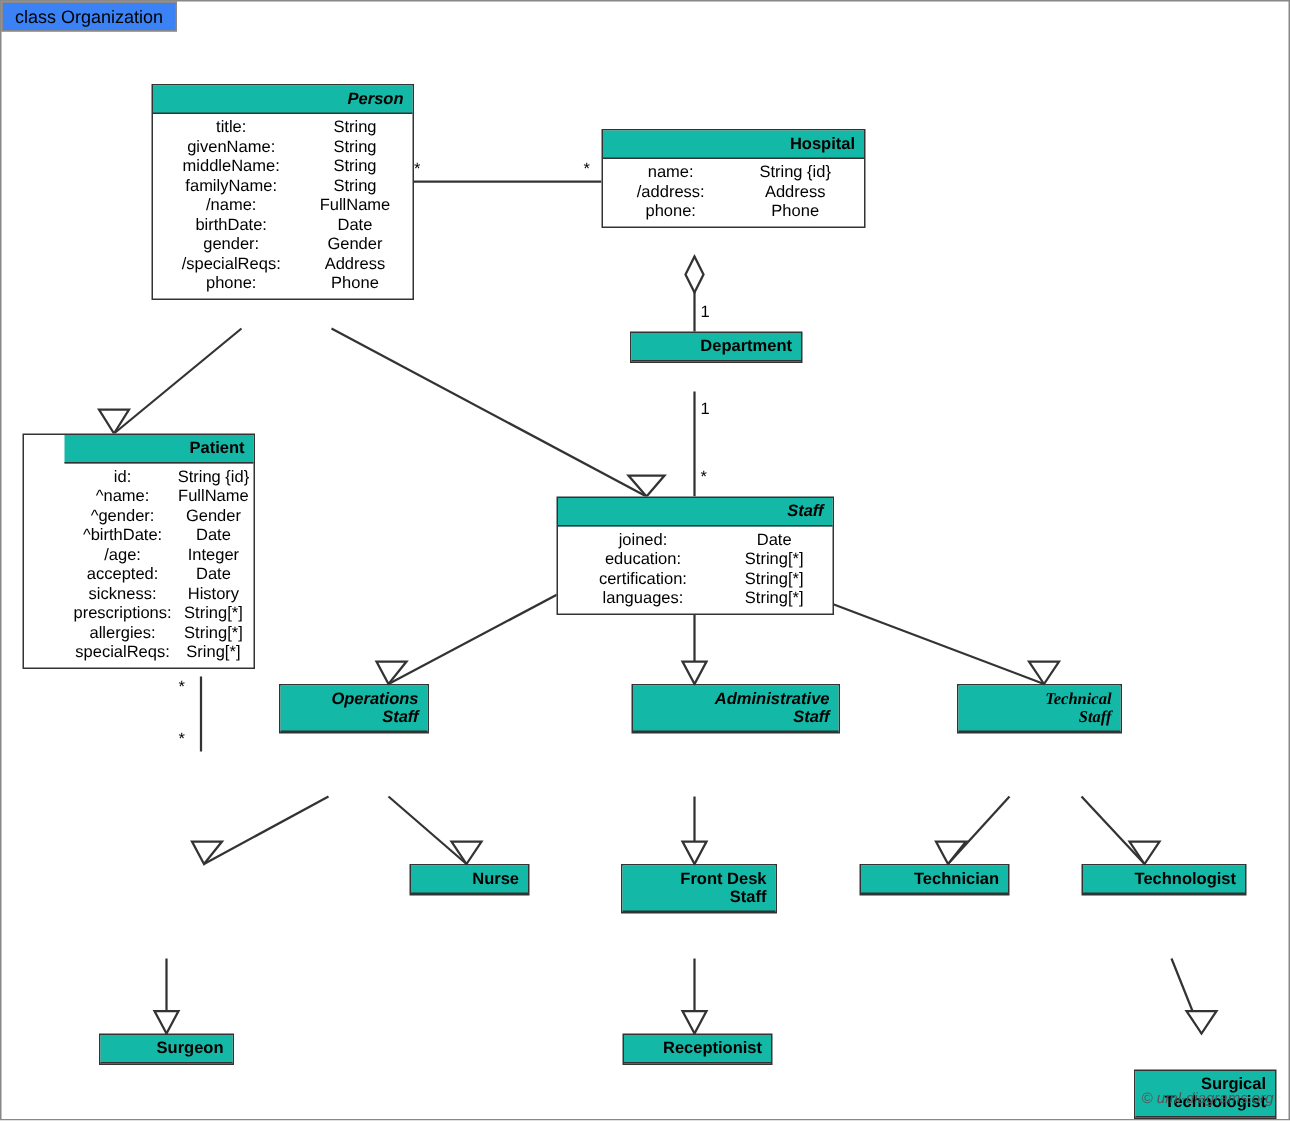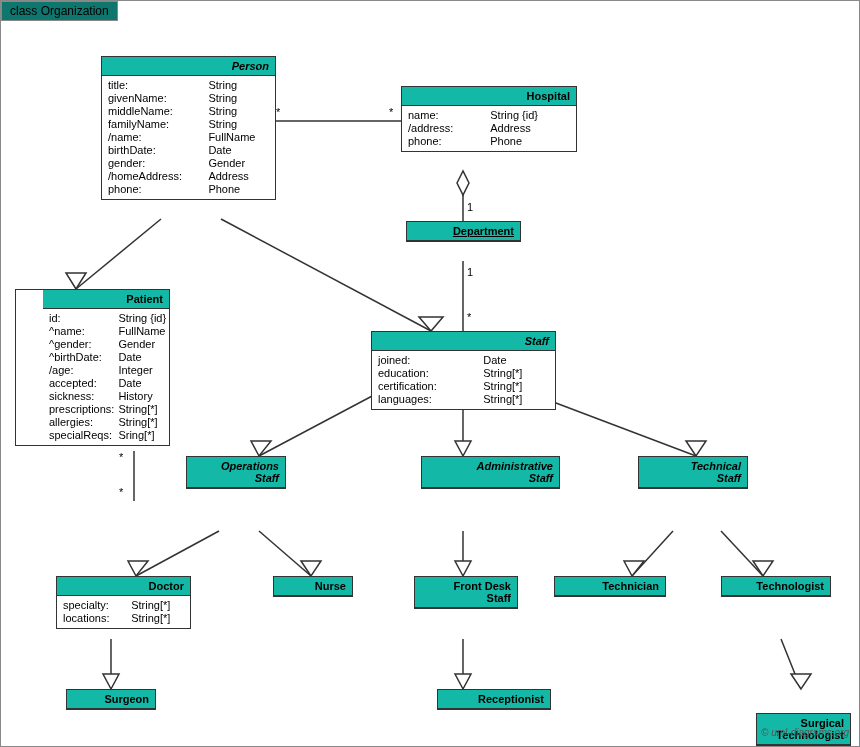--- a/index.html
+++ b/index.html
@@ -18,21 +18,21 @@
       position: relative;
       border: 1.5px solid #888;
       background: #fff;
     }
     .diagram-title {
       position: absolute;
       top: 0; left: 0;
       border: 1.5px solid #888;
       padding: 2px 8px;
       font-size: 12px;
-      background: #0f766e;
+      background: #3b82f6;
       font-weight: normal;
     }
     .uml-class {
       position: absolute;
       border: 1.5px solid #333;
       background: #fff;
       text-align: center;
     }
     .uml-class .class-header {
       border-bottom: 1.5px solid #333;
@@ -47,20 +47,21 @@
     }
     .uml-class .class-body {
       padding: 3px 6px;
       text-align: left;
       font-style: normal;
       font-weight: normal;
     }
     .uml-class .class-body table {
       border-collapse: collapse;
       width: 100%;
+      text-align: center;
     }
     .uml-class .class-body td {
       padding: 0 4px 1px 0;
       white-space: nowrap;
       font-style: normal;
     }
     .uml-class .class-body td:last-child {
       padding-right: 0;
     }
     svg#lines {
@@ -172,21 +173,21 @@
             </tr>
         <tr>
               <td>birthDate:</td>
               <td>Date</td>
             </tr>
         <tr>
               <td>gender:</td>
               <td>Gender</td>
             </tr>
         <tr>
-              <td>/homeAddress:</td>
+              <td>/specialReqs:</td>
               <td>Address</td>
             </tr>
         <tr>
               <td>phone:</td>
               <td>Phone</td>
             </tr>
       </tbody>
         </table>
     </div>
   </div>
@@ -256,21 +257,21 @@
             </tr>
         <tr>
               <td>specialReqs:</td>
               <td>Sring[*]</td>
             </tr>
       </tbody>
         </table>
     </div>
   </div>
 
-  <div class="uml-class" style="left:405px; top:220px; width:115px;text-decoration:underline;">
+  <div class="uml-class" style="left:419px; top:220px; width:115px;">
     <div class="class-header not-italic">Department</div>
   </div>
 
   <div class="uml-class" style="left:370px; top:330px; width:185px;">
     <div class="class-header">Staff</div>
     <div class="class-body">
       <table>
         <tbody>
             <tr>
               <td>joined:</td>
@@ -297,64 +298,47 @@
     <div class="class-header" style="white-space:pre-line;">Operations
 Staff</div>
   </div>
 
   <div class="uml-class" style="left:420px; top:455px; width:139px;">
     <div class="class-header" style="white-space:pre-line;">Administrative
 Staff</div>
   </div>
 
   <div class="uml-class" style="left:637px; top:455px; width:110px;">
-    <div class="class-header" style="white-space:pre-line;">Technical
+    <div class="class-header" style="white-space:pre-line;font-family:Liberation Serif, serif;">Technical
 Staff</div>
   </div>
 
-  <div class="uml-class" style="left:55px; top:575px; width:135px;">
-    <div class="class-header not-italic">Doctor</div>
-    <div class="class-body">
-      <table>
-        <tbody>
-            <tr>
-              <td>specialty:</td>
-              <td>String[*]</td>
-            </tr>
-        <tr>
-              <td>locations:</td>
-              <td>String[*]</td>
-            </tr>
-      </tbody>
-        </table>
-    </div>
-  </div>
 
   <div class="uml-class" style="left:272px; top:575px; width:80px;">
     <div class="class-header not-italic">Nurse</div>
   </div>
 
   <div class="uml-class" style="left:413px; top:575px; width:104px;">
     <div class="class-header not-italic" style="white-space:pre-line;">Front Desk
 Staff</div>
   </div>
 
-  <div class="uml-class" style="left:553px; top:575px; width:112px;">
+  <div class="uml-class" style="left:572px; top:575px; width:100px;">
     <div class="class-header not-italic">Technician</div>
   </div>
 
   <div class="uml-class" style="left:720px; top:575px; width:110px;">
     <div class="class-header not-italic">Technologist</div>
   </div>
 
   <div class="uml-class" style="left:65px; top:688px; width:90px;">
     <div class="class-header not-italic">Surgeon</div>
   </div>
 
-  <div class="uml-class" style="left:436px; top:688px; width:114px;">
+  <div class="uml-class" style="left:414px; top:688px; width:100px;">
     <div class="class-header not-italic">Receptionist</div>
   </div>
 
   <div class="uml-class" style="left:755px; top:712px; width:95px;">
     <div class="class-header not-italic" style="white-space:pre-line;">Surgical
 Technologist</div>
   </div>
 
   <div class="watermark">© uml-diagrams.org</div>
 </div>

